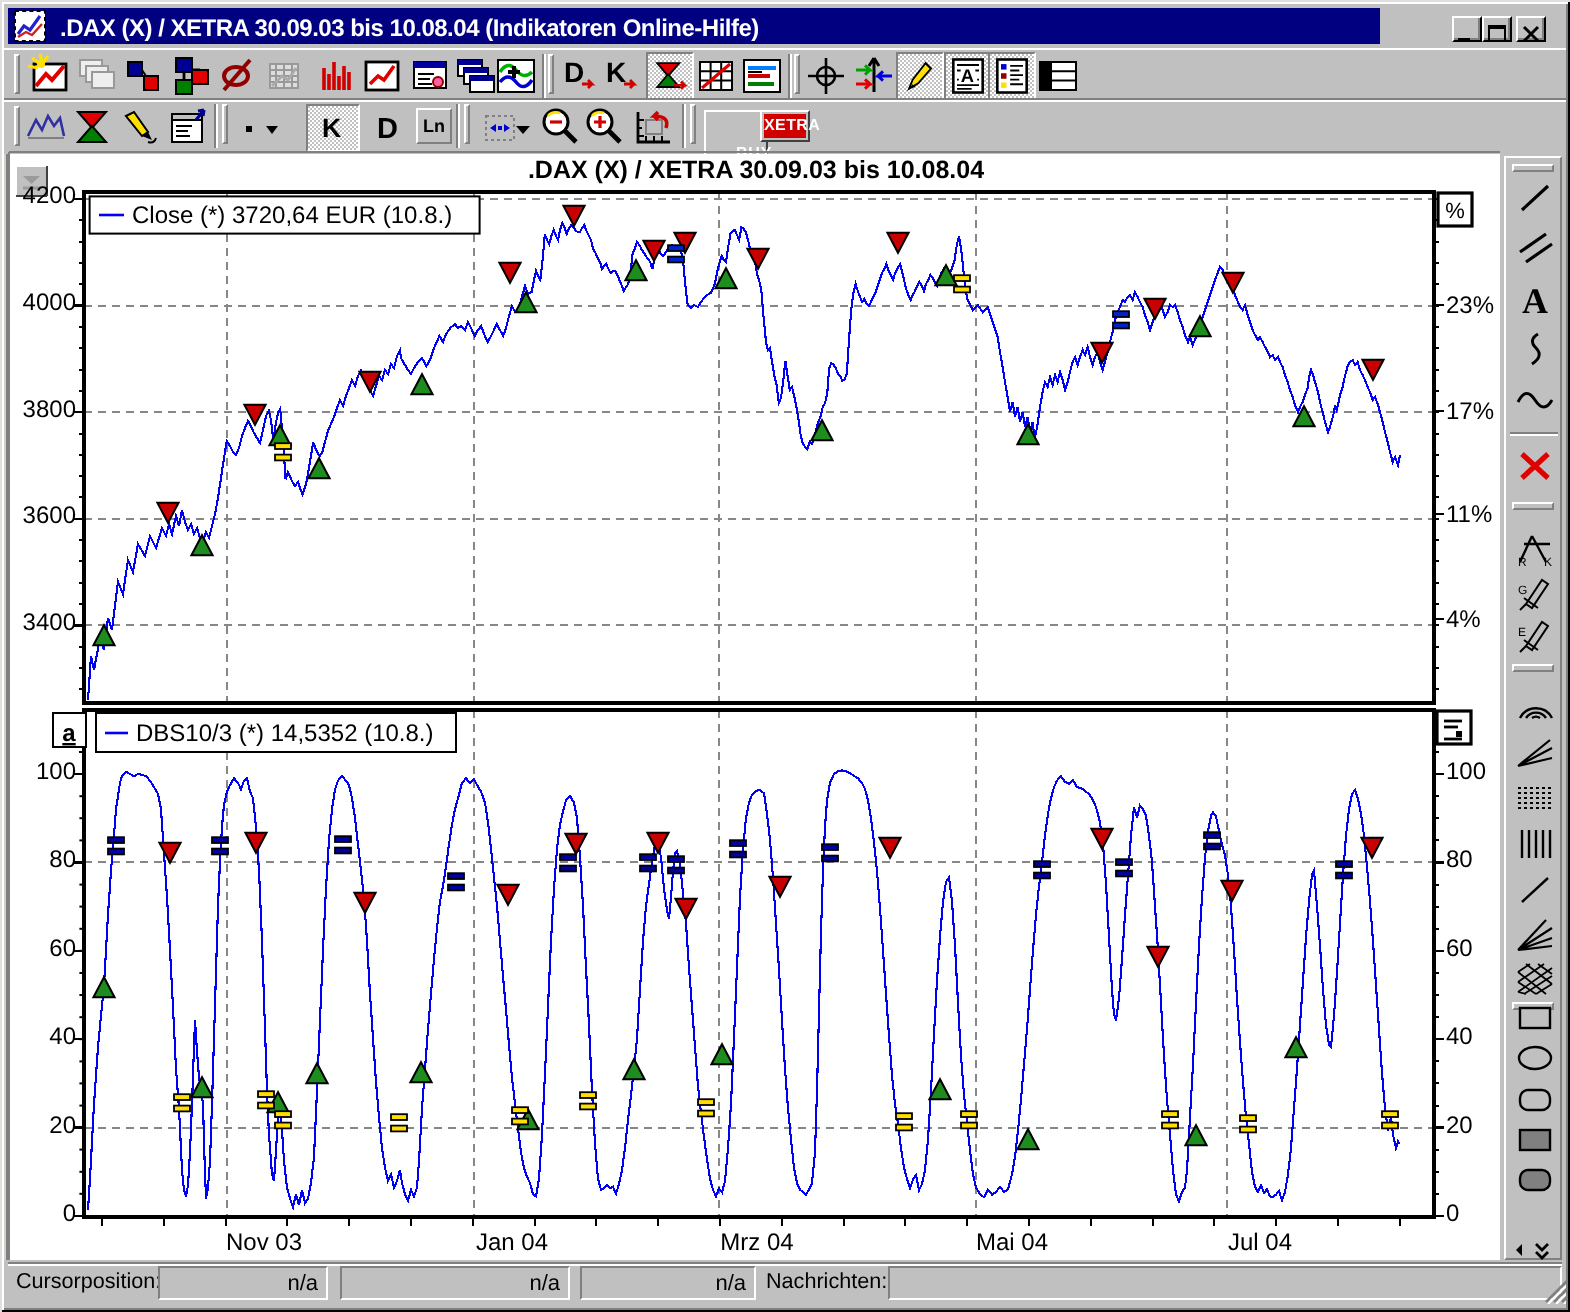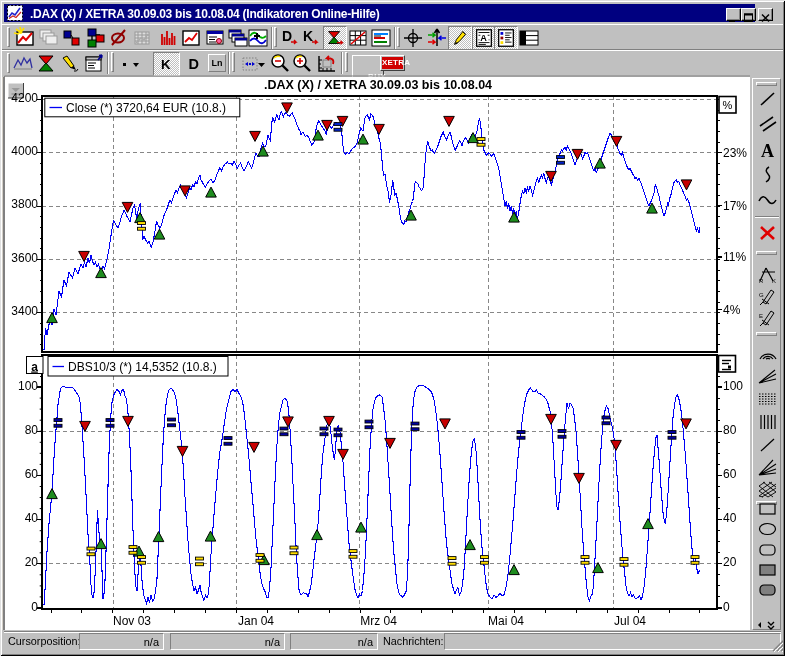--- a/index.html
+++ b/index.html
@@ -1,20 +1,20 @@
 <!DOCTYPE html>
 <html><head><meta charset="utf-8"><style>
 * { margin:0; padding:0; box-sizing:border-box; }
 html,body { width:785px; height:656px; overflow:hidden; }
 body { background:#c0c0c0; font-family:"Liberation Sans",sans-serif; position:relative; }
 .abs { position:absolute; }
 #frame { left:0; top:0; width:785px; height:656px;
   box-shadow: inset 1px 1px 0 #dfdfdf, inset -1px -1px 0 #000,
               inset 2px 2px 0 #fff, inset -2px -2px 0 #808080; z-index:50; pointer-events:none; }
-#titlebar { left:4px; top:4px; width:751px; height:18px; background:#000080; color:#fff; }
+#titlebar { left:4px; top:4px; width:686px; height:18px; background:#000080; color:#fff; }
 #titletext { position:absolute; left:26px; top:2.5px; font-size:12px; font-weight:bold; white-space:nowrap; letter-spacing:-0.25px; }
 .tbtn { position:absolute; top:3.5px; width:15px; height:13px; background:#c0c0c0;
   border-top:1px solid #fff; border-left:1px solid #fff; border-right:1px solid #000; border-bottom:1px solid #000;
   box-shadow: inset -1px -1px 0 #808080; }
 .grip { position:absolute; width:3px; height:20px; background:#c0c0c0;
   border-top:1px solid #fff; border-left:1px solid #fff; border-right:1px solid #808080; border-bottom:1px solid #808080; }
 .sepv { position:absolute; width:2px; height:22px; border-left:1px solid #808080; border-right:1px solid #fff; }
 .btn { position:absolute; width:24px; height:24px; }
 .pressed { border:1px solid; border-color:#808080 #fff #fff #808080;
   background-image: repeating-conic-gradient(#ffffff 0% 25%, #c0c0c0 0% 50%); background-size:2px 2px; }

